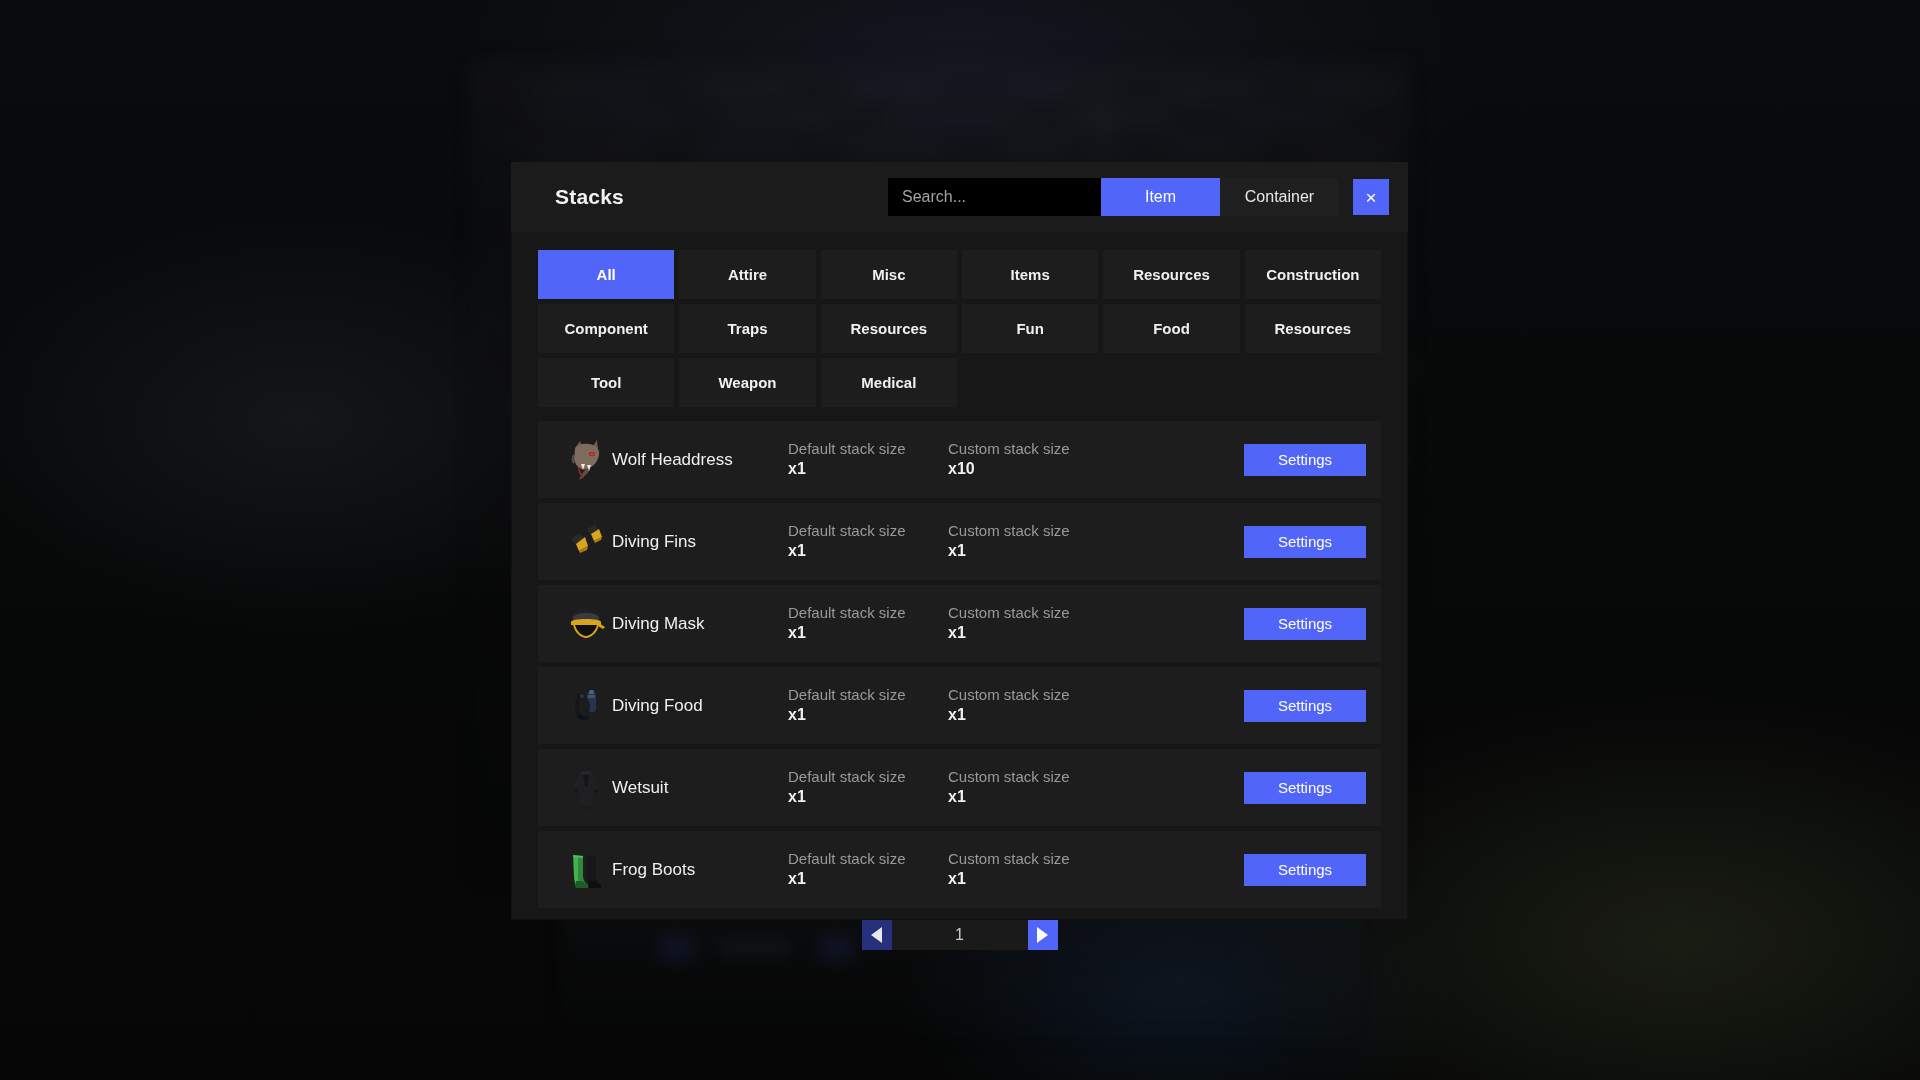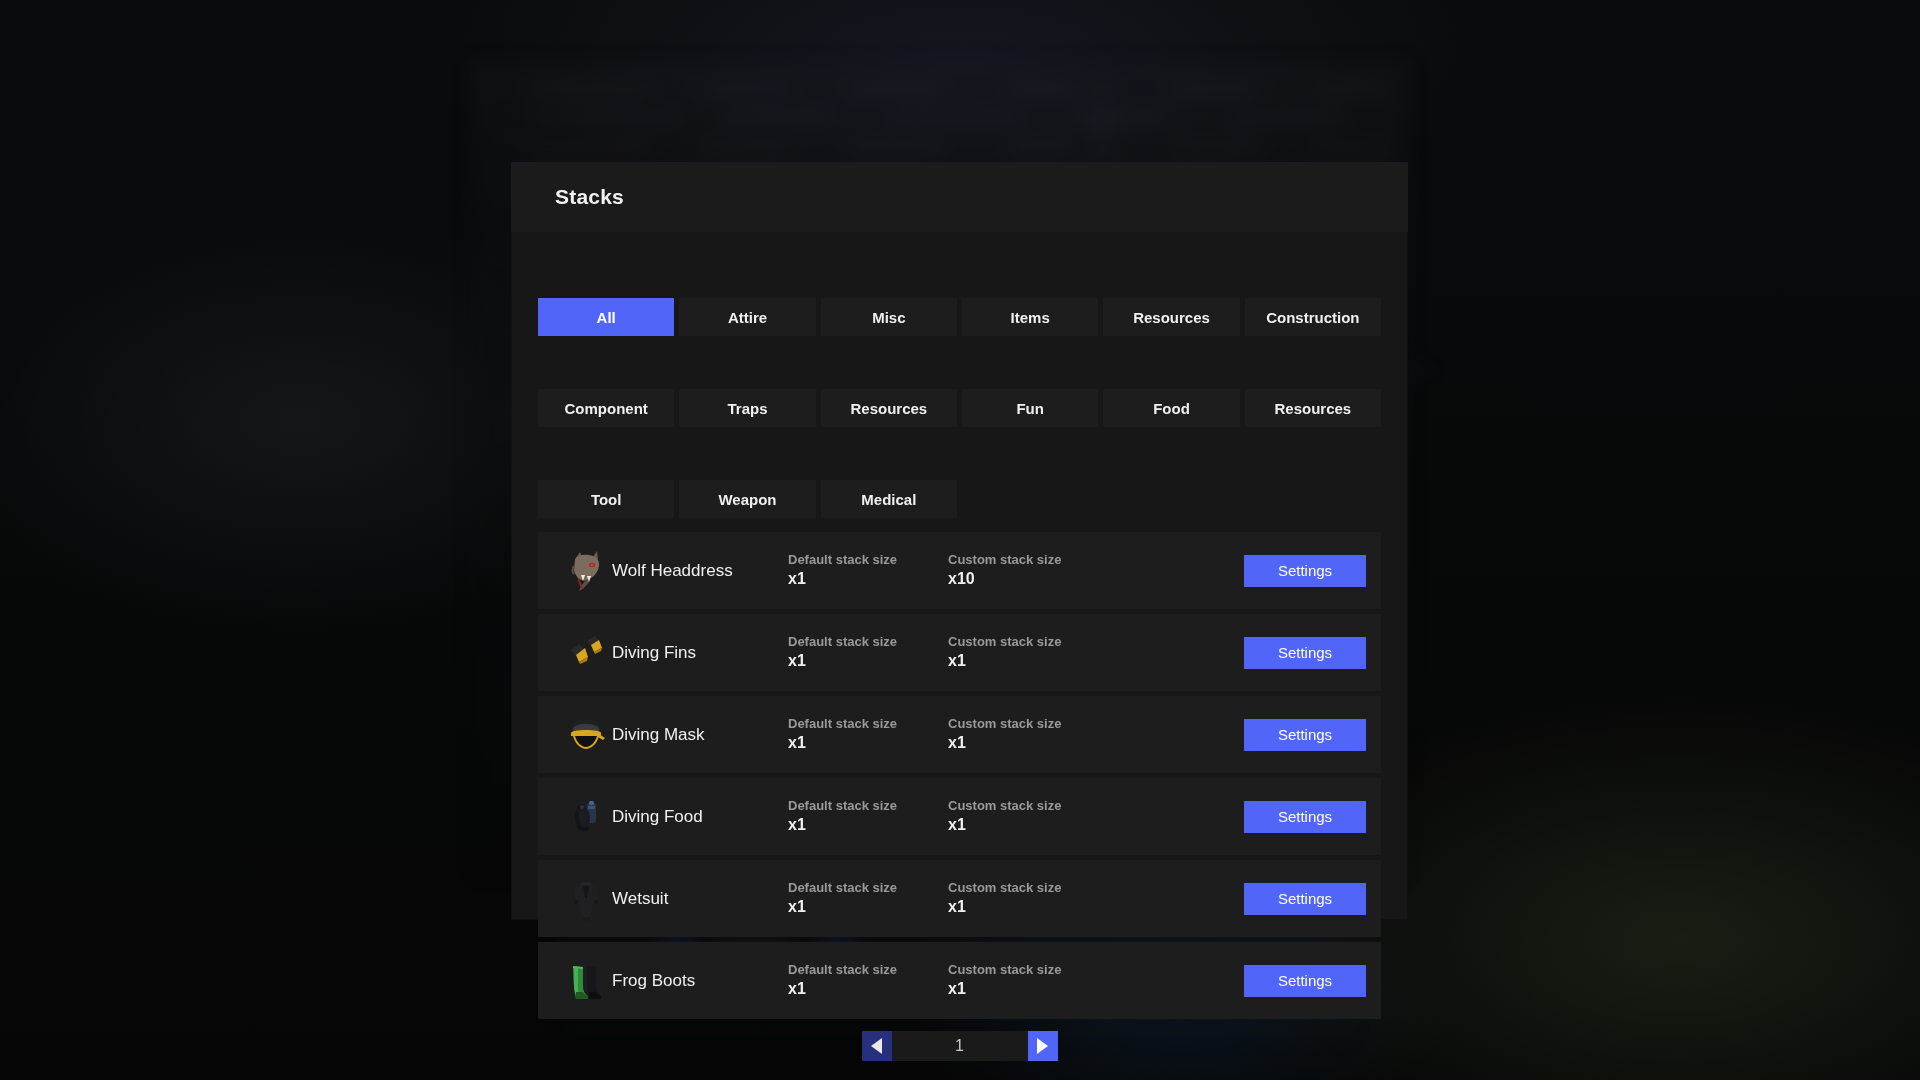--- a/index.html
+++ b/index.html
@@ -71,25 +71,25 @@
     display:flex; align-items:center; justify-content:center;
     font-family:"Liberation Sans", sans-serif;
   }
 
   
   #categories{
     padding:18px 27px 0 27px;
     display:grid; grid-template-columns:repeat(6, 1fr); gap:5px;
   }
   .cat-btn{
-    height:38px; border:none; cursor:pointer;
+    height:49px; border:none; cursor:pointer;
     background:#1d1d1d; color:#f0f0f0;
     font-size:15px; font-weight:bold;
     font-family:"Liberation Sans", sans-serif;
-    display:flex; align-items:center; justify-content:center;margin-top:48px;
+    display:flex; align-items:center; justify-content:center;
   }
   .cat-btn.active{ background:#5166f8; color:#ffffff; }
   .cat-spacer{ height:33px; }
 
   
   #list{ margin-top:14px; padding:0 27px; display:flex; flex-direction:column; gap:5px; }
   .row{
     height:77px; background:#1d1d1d;
     display:flex; align-items:center; position:relative;
   }
@@ -97,21 +97,21 @@
     width:52px; height:52px; margin-left:22px; flex:0 0 auto;
     position:relative; display:flex; align-items:center; justify-content:center;
   }
   .row-name{
     color:#f0f0f0; font-size:17px; 
     width:176px; flex:0 0 auto;
   }
   .col{ flex:0 0 auto; }
   .col-default{ width:160px; }
   .col-custom{ width:178px; }
-  .col-label{ color:#9a9a9a; font-size:13px; line-height:1.25;font-weight:bold; }
+  .col-label{ color:#9a9a9a; font-size:15px; line-height:1.25; }
   .col-value{ color:#f0f0f0; font-size:16px; font-weight:bold; line-height:1.25; }
   .settings-btn{
     position:absolute; right:15px; width:122px; height:32px;
     background:#5166f8; color:#ffffff; border:none; cursor:pointer;
     font-size:15px; font-family:"Liberation Sans", sans-serif;
   }
 
   
   #pagination{
     margin-top:12px; display:flex; justify-content:center; align-items:center;
@@ -177,20 +177,26 @@
     <div class="ghost-blue" style="left:260px; top:30px; width:34px; height:26px; opacity:.8;"></div>
     <div class="ghost-line" style="left:160px; top:34px; width:70px; height:16px;"></div>
   </div>
 </div>
 
 <div id="dialog">
 
   <div id="header">
     <div id="title">Stacks</div>
 
+    <div id="header-right">
+      <input id="search-input" type="text" placeholder="Search..." style="">
+      <button class="seg-btn active">Item</button>
+      <button class="seg-btn">Container</button>
+      <button id="close-btn">×</button>
+    </div>
   </div>
 
   <div id="categories">
     <button class="cat-btn active">All</button>
     <button class="cat-btn">Attire</button>
     <button class="cat-btn">Misc</button>
     <button class="cat-btn">Items</button>
     <button class="cat-btn">Resources</button>
     <button class="cat-btn">Construction</button>
     <button class="cat-btn">Component</button>

